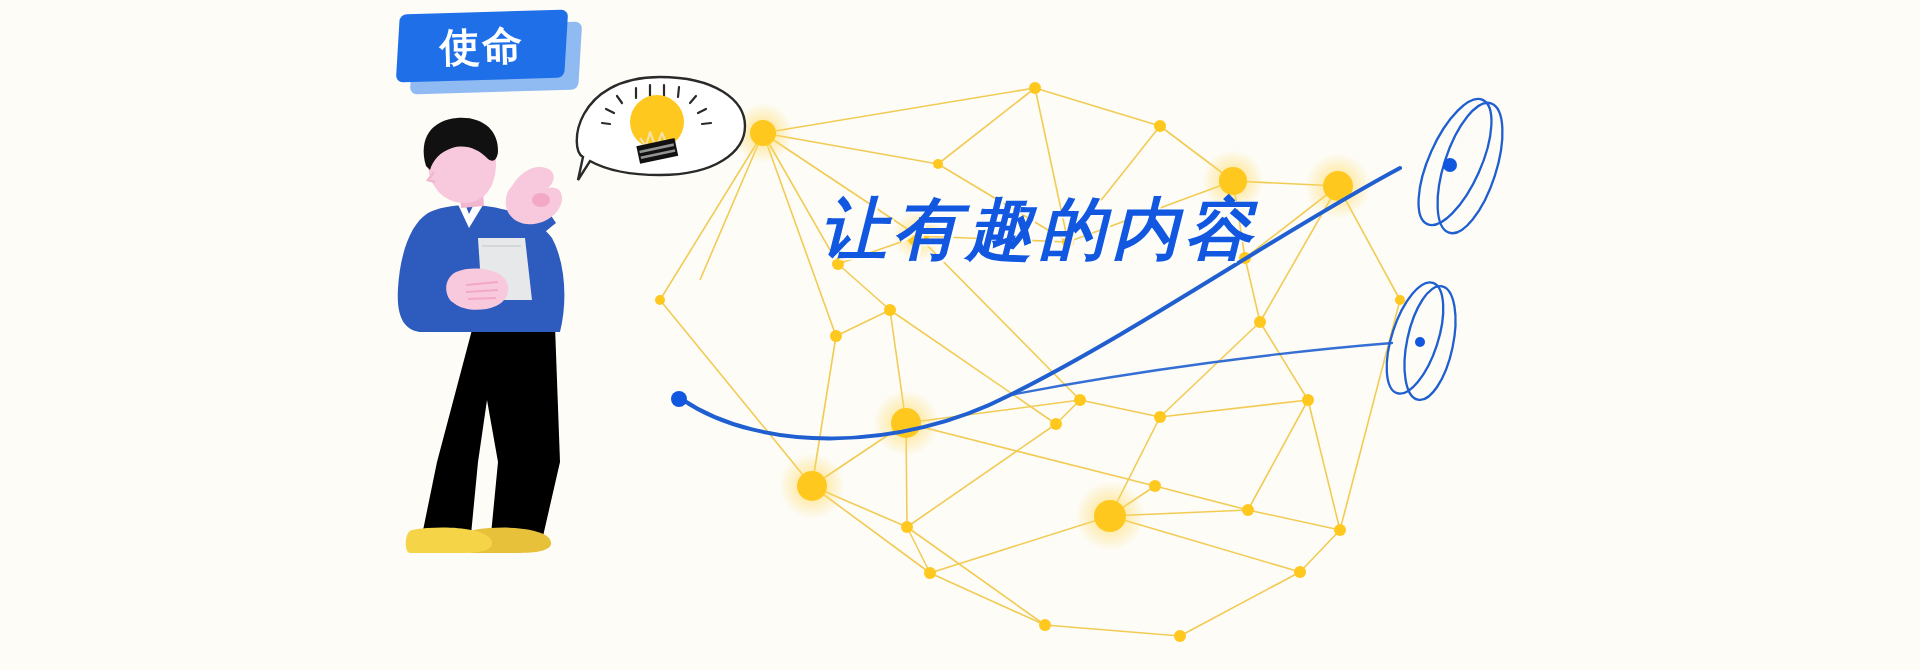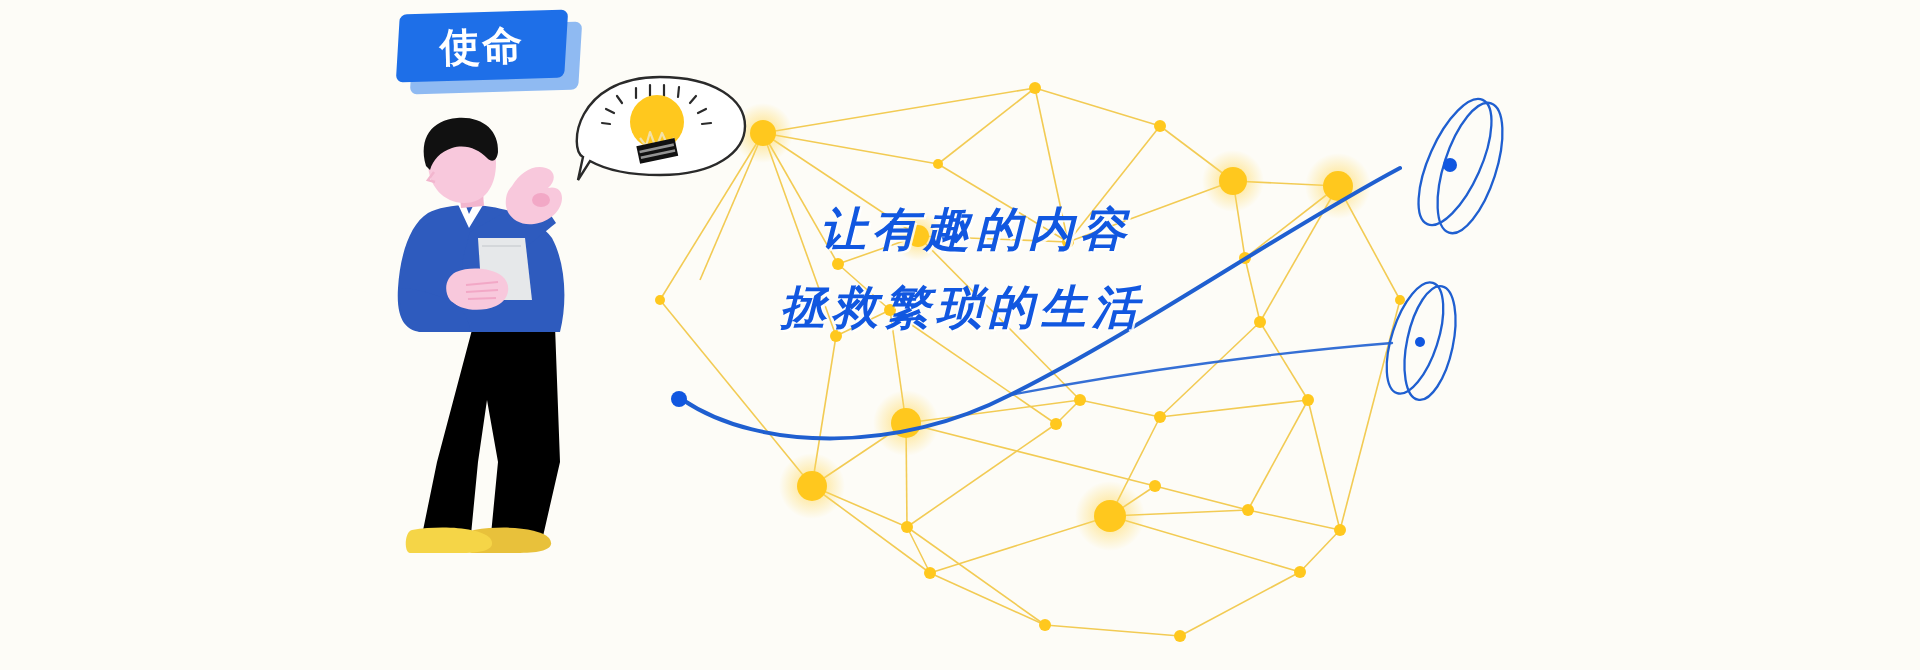--- a/index.html
+++ b/index.html
@@ -61,21 +61,21 @@
   #headline {
     position: absolute;
     left: 820px;
     top: 190px;
     width: 700px;
     z-index: 6;
     pointer-events: none;
   }
   .headline-line {
     color: #1157E0;
-    font-size: 46px;
+    font-size: 67px;
     font-weight: bold;
     font-style: italic;
     letter-spacing: 6px;
     line-height: 78px;
     white-space: nowrap;
     font-family: "DejaVu Sans", "Liberation Sans", sans-serif;
     text-shadow: 2px 2px 0 rgba(255,255,255,0.85);
   }
   .headline-line.second { margin-left: -40px; }
 
@@ -312,16 +312,15 @@
 
   <div id="badge-wrap">
     <div class="badge-shadow"></div>
     <div class="badge-main">
       <span class="badge-text">使命</span>
     </div>
   </div>
 
   <div id="headline">
     <div class="headline-line first">让有趣的内容</div>
-    <div class="headline-line second">拯救繁琐的生活</div>
   </div>
 
 </div>
 
 </body></html>

